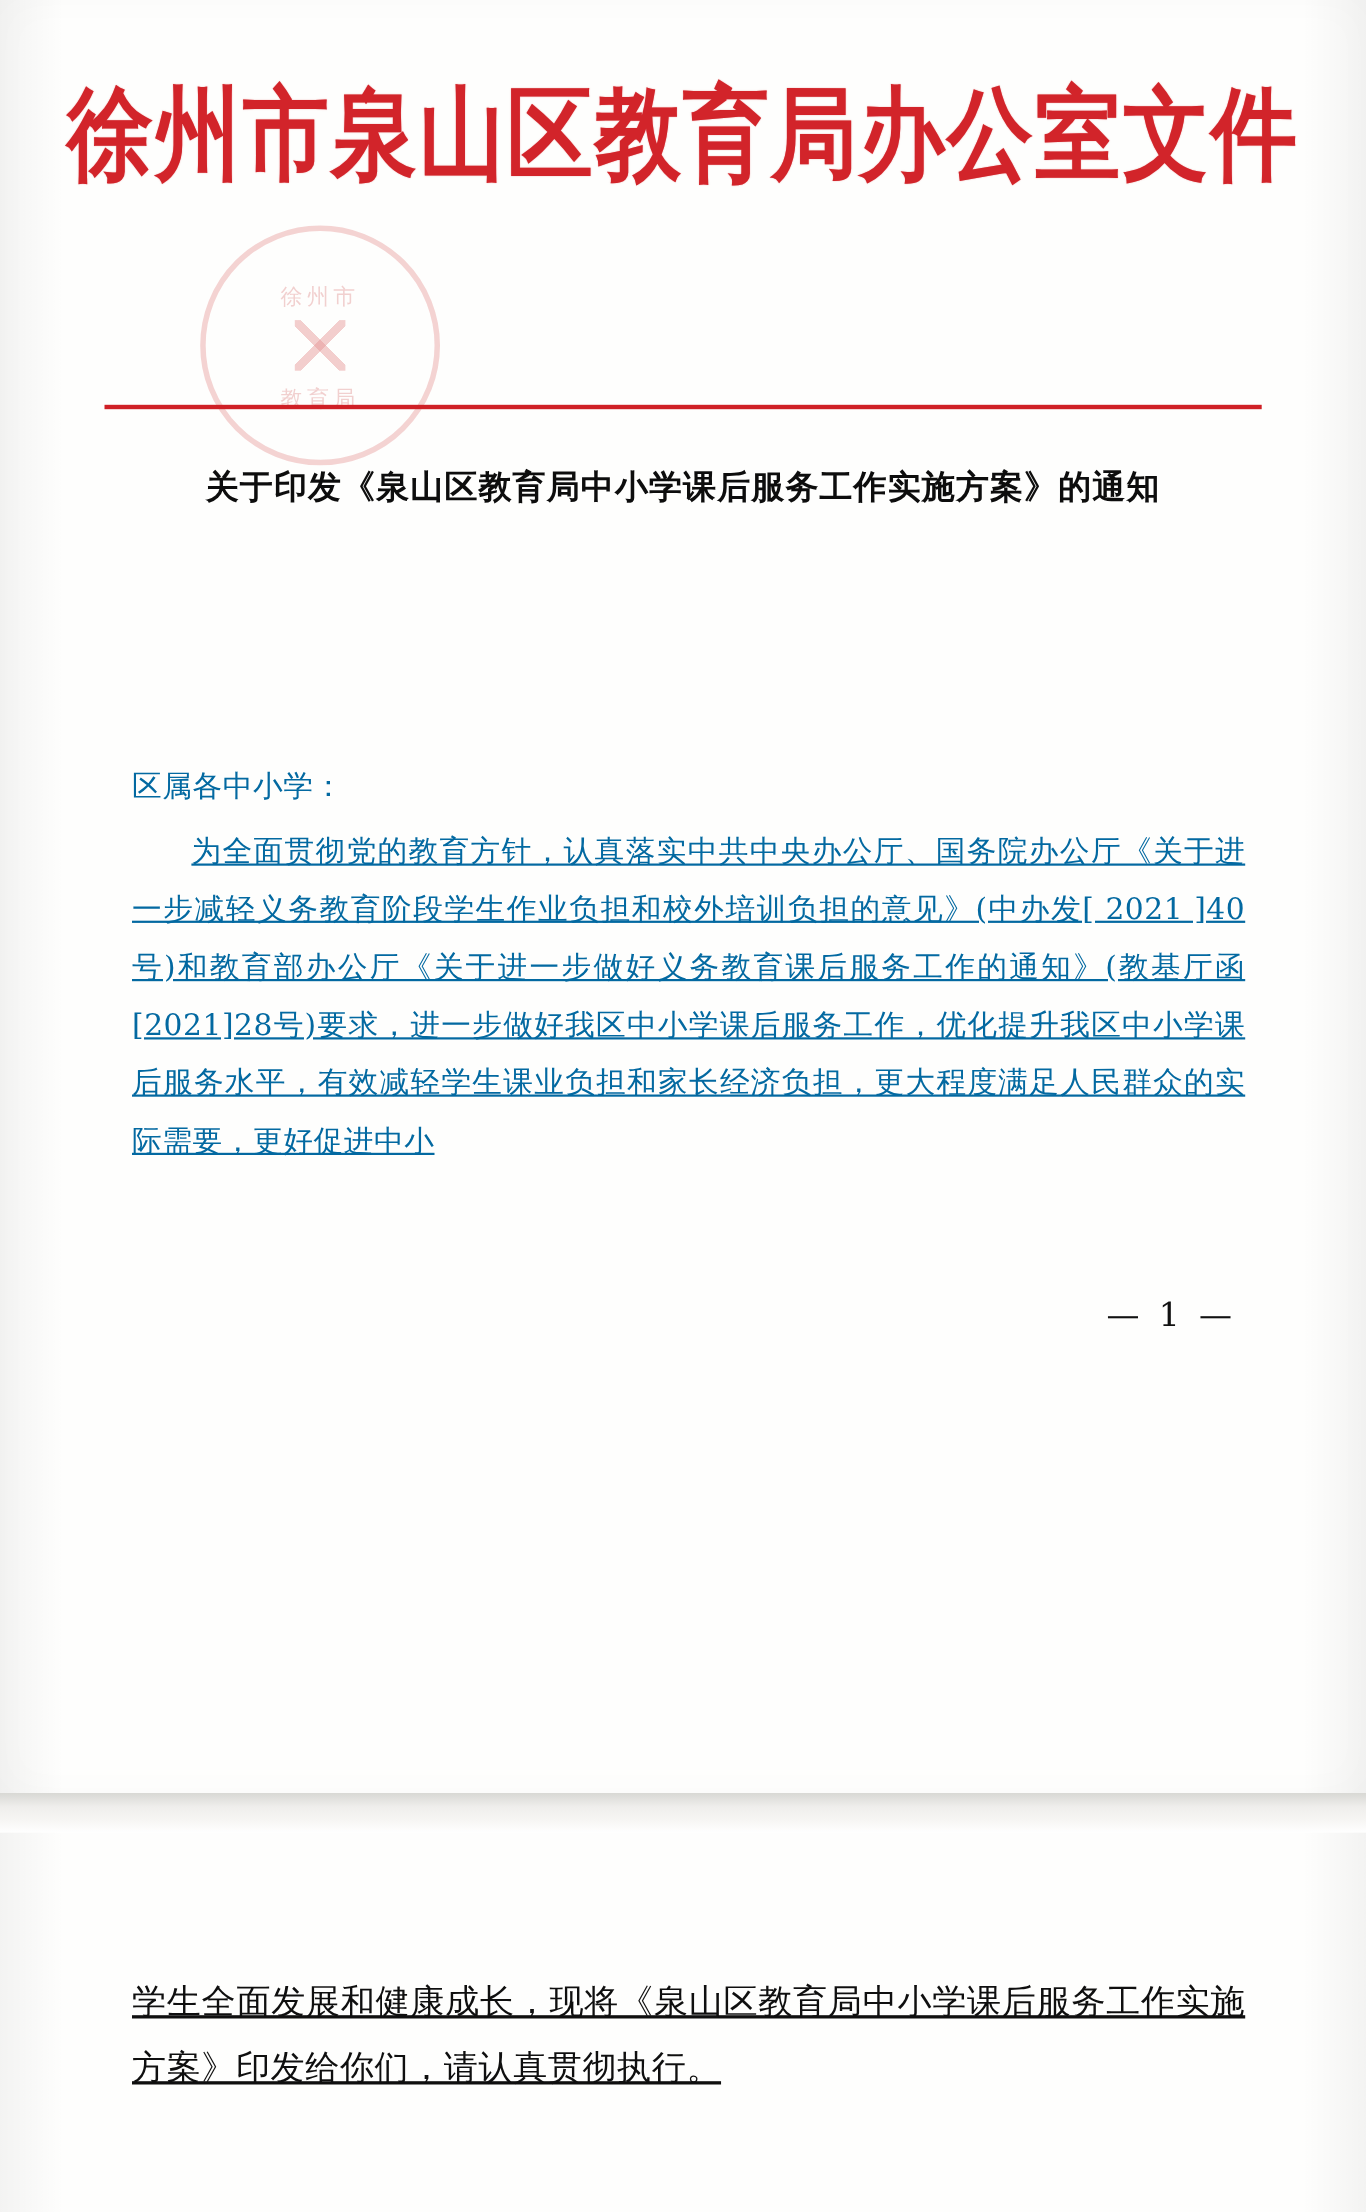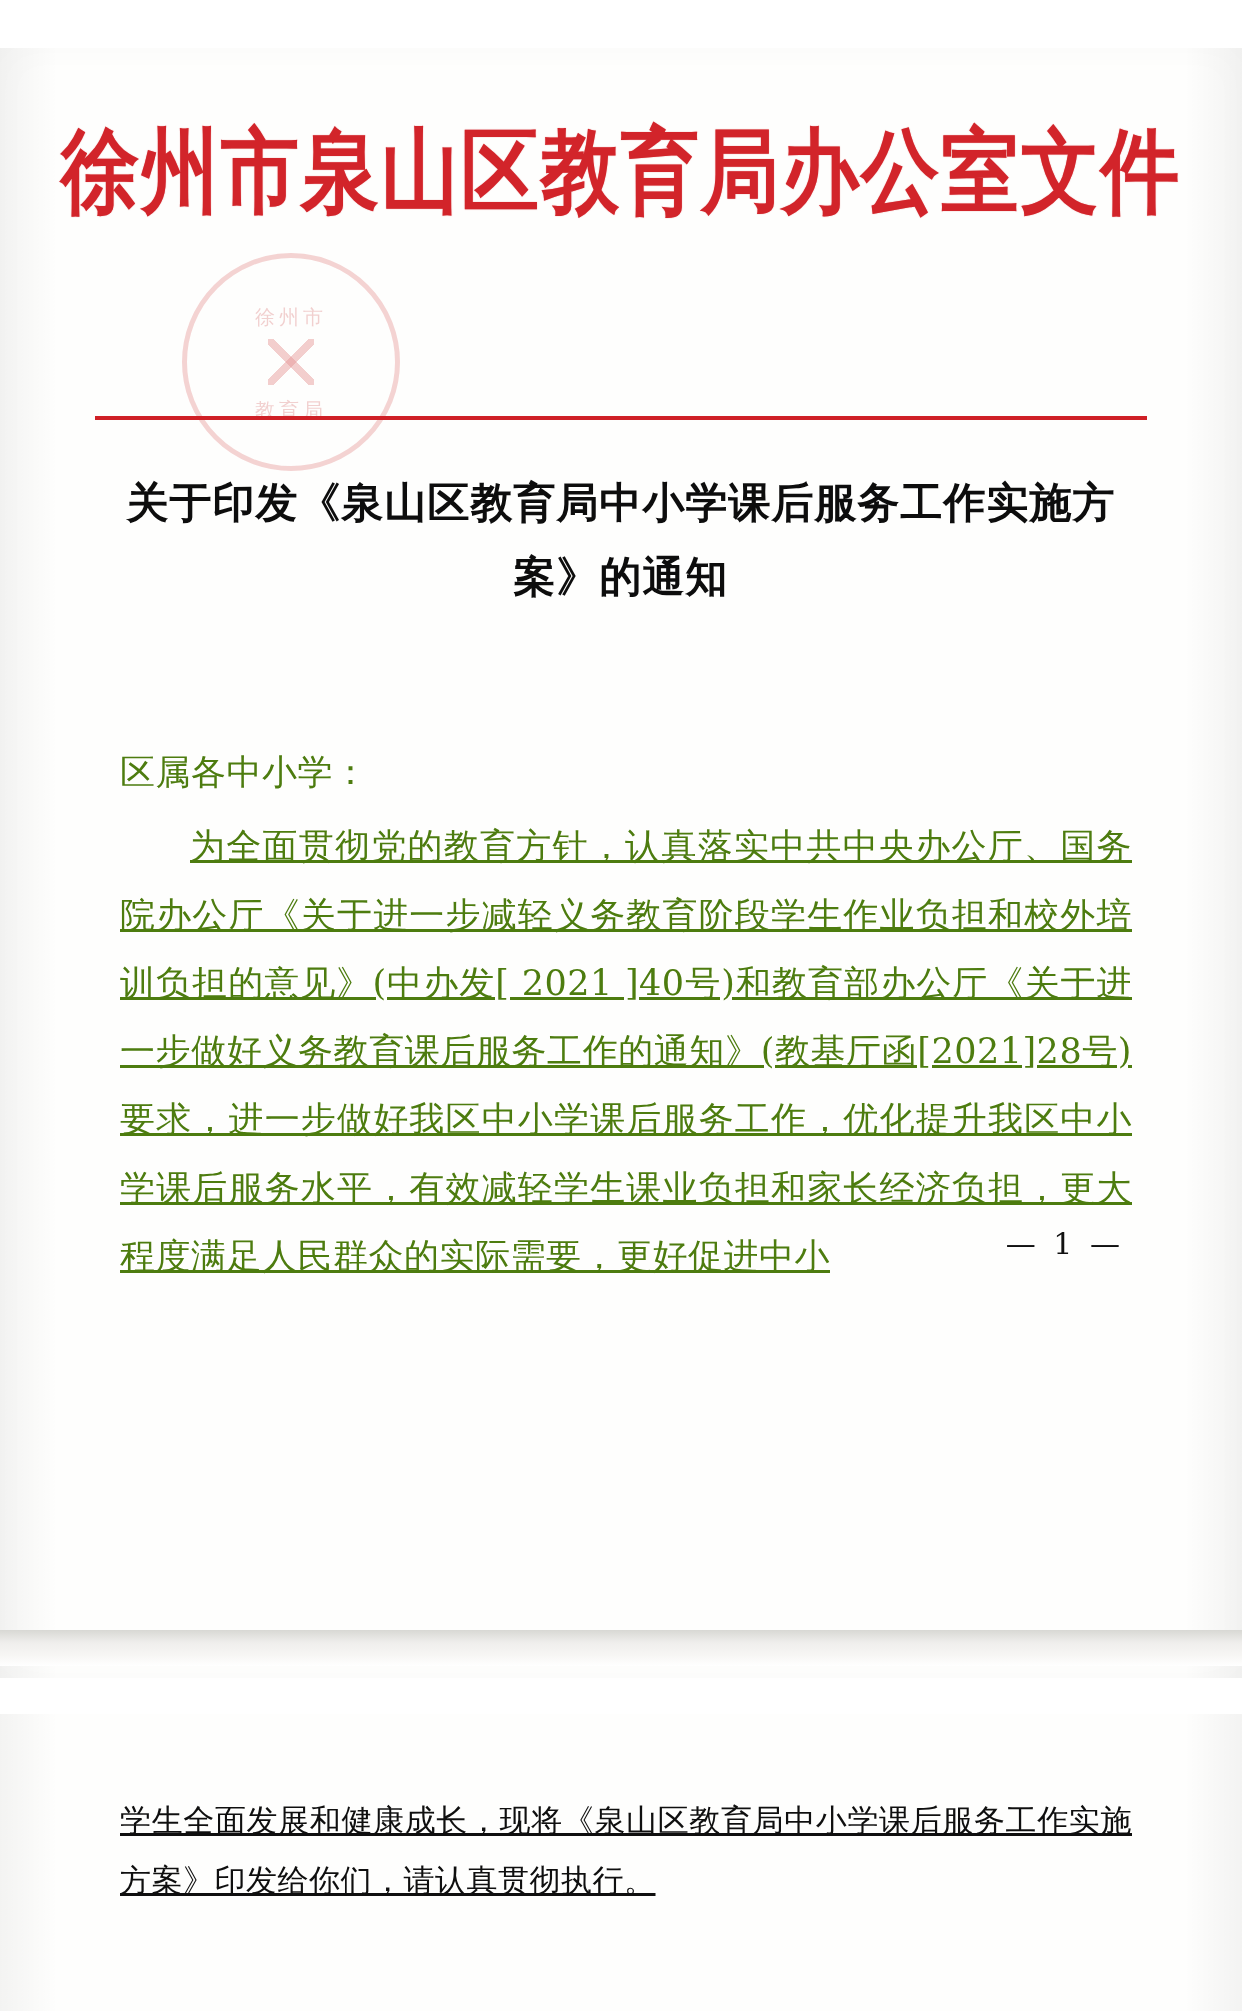--- a/index.html
+++ b/index.html
@@ -14,21 +14,20 @@
     font-family: "DejaVu Serif", "Liberation Serif", serif;
     overflow: hidden;
   }
 
   
   .sheet {
     position: absolute;
     left: 0;
     right: 0;
     background: #fefefd;
-    margin-top: 48px;
   }
   .sheet-1 {
     top: 0;
     height: 1630px;
     box-shadow: inset 0 0 40px rgba(0,0,0,0.02);
   }
   .sheet-gap {
     position: absolute;
     left: 0;
     right: 0;
@@ -125,36 +124,36 @@
     bottom: 20%;
   }
 
   
   .doc-title {
     position: absolute;
     top: 418px;
     left: 118px;
     right: 118px;
     text-align: center;
-    font-size: 42px;
+    font-size: 30px;
     font-weight: 700;
     line-height: 1.75;
     color: #0d0d0d;
     letter-spacing: 1px;
   }
 
   
   .body-block {
     position: absolute;
     top: 690px;
     left: 120px;
     right: 110px;
-    font-size: 35px;
+    font-size: 27px;
     line-height: 1.95;
-    color: #4d7c0f;
+    color: #0369a1;
     letter-spacing: 0.5px;
     text-align: justify;
   }
   .salutation {
     margin: 0 0 6px 0;
   }
   .para {
     margin: 0;
     text-indent: 2em;
     text-align: justify;

